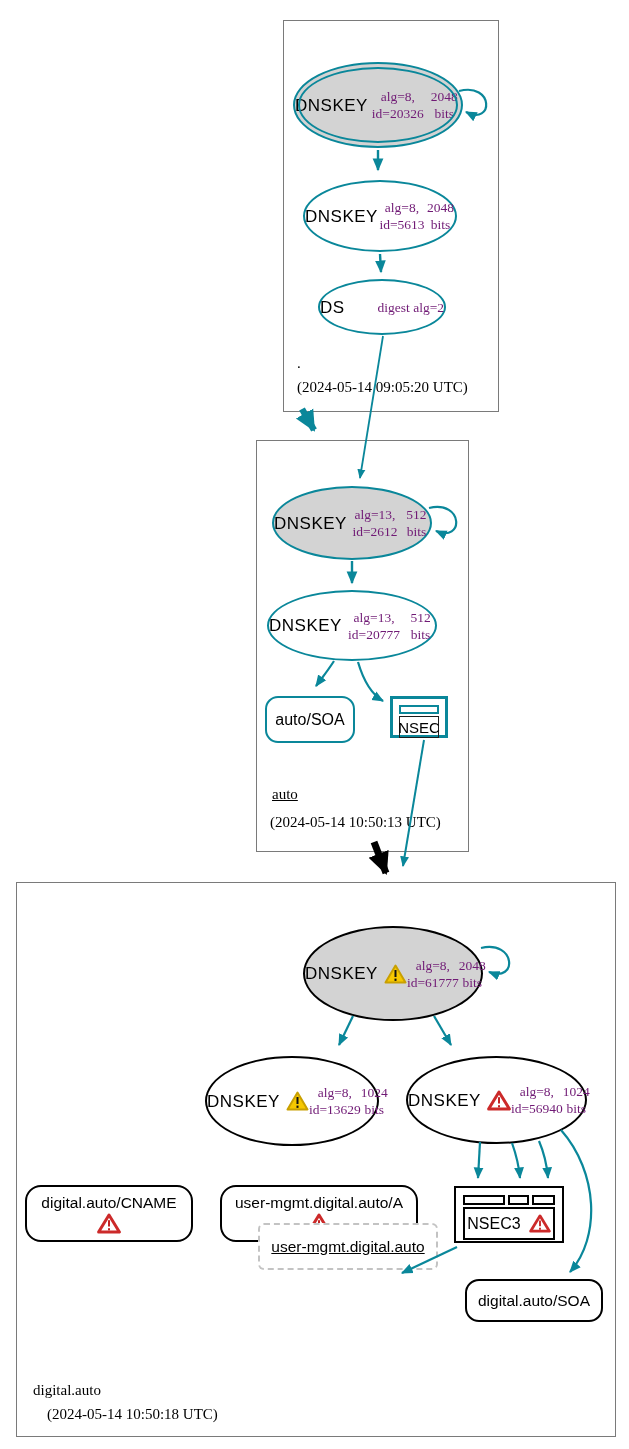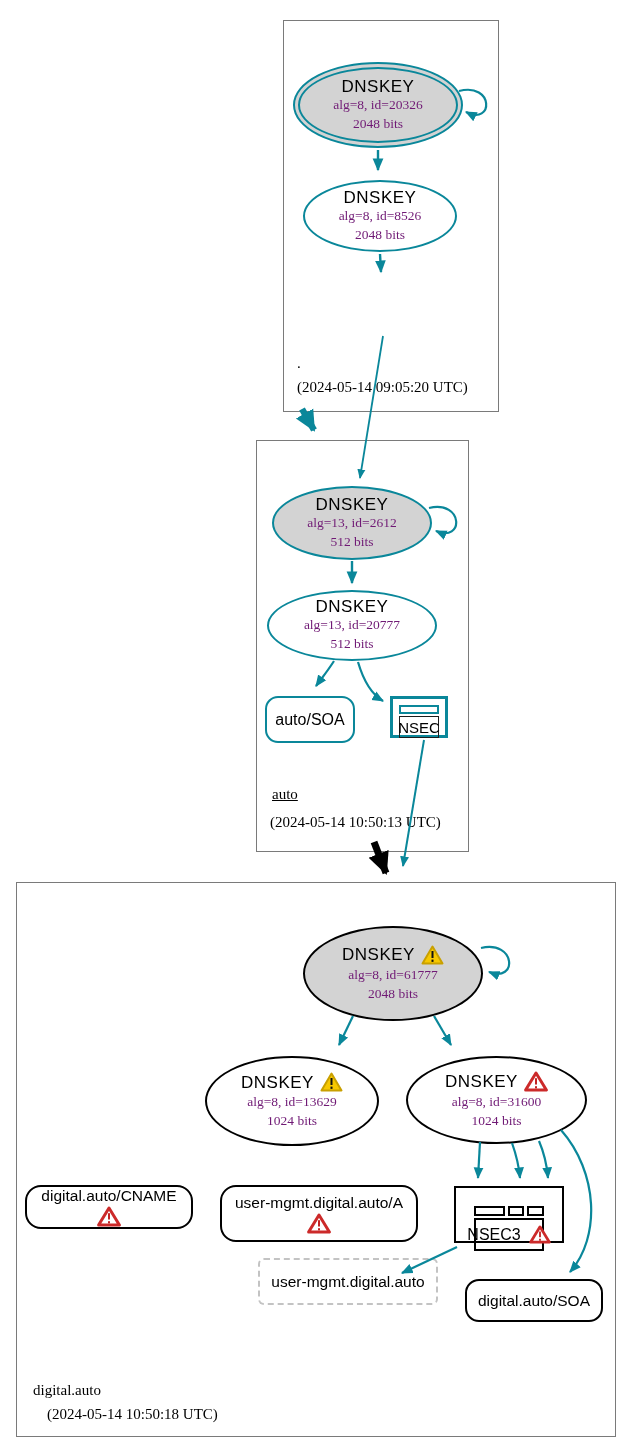--- a/index.html
+++ b/index.html
@@ -1,42 +1,42 @@
 <!DOCTYPE html>
 <html><head>
 <meta charset="utf-8">
 <style>
   html,body{margin:0;padding:0;background:#fff;}
   #stage{position:relative;width:629px;height:1449px;background:#fff;overflow:hidden;
          font-family:"Liberation Sans",sans-serif;}
   .zone-box{position:absolute;border:1px solid #7a7a7a;background:transparent;}
   .zone-label{position:absolute;font-family:"Liberation Serif",serif;font-size:15px;color:#000;}
   .zone-ts{position:absolute;font-family:"Liberation Serif",serif;font-size:15px;color:#000;white-space:nowrap;}
-  .ellipse{position:absolute;border-radius:50%;display:flex;flex-direction:column;
-           align-items:center;justify-content:center;text-align:center;box-sizing:border-box;}
+  .ellipse{position:absolute;border-radius:50%;display:flex;flex-direction:row;
+           align-items:center;justify-content:space-between;text-align:center;box-sizing:border-box;}
   .ellipse.teal{border:2.2px solid #0a879a;}
   .ellipse.blackb{border:2.6px solid #000;}
   .ellipse.grayfill{background:#d3d3d3;}
   .ellipse.whitefill{background:#fff;}
   .inner-ring{position:absolute;inset:3px;border:2px solid #0a879a;border-radius:50%;pointer-events:none;}
   .title-row{display:flex;align-items:center;justify-content:center;gap:6px;line-height:1;}
   .node-title{font-size:17px;color:#000;letter-spacing:0.5px;}
   .node-detail{font-family:"Liberation Serif",serif;font-size:13.5px;color:#701a75;line-height:1.25;margin-top:2px;}
   .rrect{position:absolute;border-radius:16px;background:#fff;display:flex;flex-direction:column;
          align-items:center;justify-content:center;box-sizing:border-box;text-align:center;}
   .rrect.blackb{border:2.6px solid #000;}
   .rrect.tealb{border:2.2px solid #0a879a;border-radius:13px;}
   .rrect .lbl{font-size:15.5px;color:#000;white-space:nowrap;}
   .dashedbox{position:absolute;border:2px dashed #c3c3c3;border-radius:6px;background:#fff;
              display:flex;align-items:center;justify-content:center;box-sizing:border-box;}
   .nsec{position:absolute;box-sizing:border-box;border:3px solid #0a879a;background:#fff;padding:6px;}
   .nsec .hdr{height:9px;border:2px solid #0a879a;box-sizing:border-box;margin-bottom:2px;}
   .nsec .bdy{border:1.5px solid #1c1c1c;box-sizing:border-box;display:flex;align-items:center;
              justify-content:center;font-size:15px;height:22px;}
-  .nsec3{position:absolute;box-sizing:border-box;border:2.6px solid #000;background:#fff;padding:18px;}
+  .nsec3{position:absolute;box-sizing:border-box;border:2.6px solid #000;background:#fff;padding:7px;}
   .nsec3 .hdrrow{display:flex;gap:3px;margin-bottom:2px;}
   .nsec3 .cell{height:10px;border:2px solid #000;box-sizing:border-box;background:#fff;}
   .nsec3 .bdy{border:2px solid #000;box-sizing:border-box;display:flex;align-items:center;
               justify-content:center;gap:8px;font-size:16px;height:33px;}
   #edges{position:absolute;left:0;top:0;z-index:5;pointer-events:none;}
   .nodez{z-index:3;}
   .icon{display:inline-block;line-height:0;}
 </style>
 </head>
 <body>
@@ -53,24 +53,30 @@
         <span class="node-title">DNSKEY</span>
       </div>
     <div class="node-detail">alg=8, id=20326</div>
     <div class="node-detail">2048 bits</div>
   </div>
 
   <div class="ellipse teal whitefill nodez" style="left:303px;top:180px;width:154px;height:72px;">
     <div class="title-row">
         <span class="node-title">DNSKEY</span>
       </div>
-    <div class="node-detail">alg=8, id=8526</div>
+    <div class="node-detail">alg=8, id=5613</div>
     <div class="node-detail">2048 bits</div>
   </div>
 
+  <div class="ellipse teal whitefill nodez" style="left:318px;top:279px;width:128px;height:56px;">
+    <div class="title-row">
+        <span class="node-title">DS</span>
+      </div>
+    <div class="node-detail">digest alg=2</div>
+  </div>
 
   <div class="zone-label" style="left:297px;top:355px;">.</div>
   <div class="zone-ts" style="left:297px;top:379px;">(2024-05-14 09:05:20 UTC)</div>
 
   <div class="ellipse teal grayfill nodez" style="left:272px;top:486px;width:160px;height:74px;">
     <div class="title-row">
         <span class="node-title">DNSKEY</span>
       </div>
     <div class="node-detail">alg=13, id=2612</div>
     <div class="node-detail">512 bits</div>
@@ -130,25 +136,25 @@
     <div class="title-row">
       <span class="node-title">DNSKEY</span>
       <span class="icon">
         <svg width="24" height="21" viewBox="0 0 24 21">
             <path d="M12 2 L22.4 19 L1.6 19 Z" fill="#fff" stroke="#cc2a2a" stroke-width="3" stroke-linejoin="round"></path>
           <rect x="11" y="7.2" width="2" height="6.3" fill="#c22222"></rect>
           <rect x="11" y="15.2" width="2" height="2.2" fill="#c22222"></rect>
           </svg>
       </span>
     </div>
-    <div class="node-detail">alg=8, id=31600</div>
+    <div class="node-detail">alg=8, id=56940</div>
     <div class="node-detail">1024 bits</div>
   </div>
 
-  <div class="rrect blackb nodez" style="left:25px;top:1185px;width:168px;height:44px;gap:1px;">
+  <div class="rrect blackb nodez" style="left:25px;top:1185px;width:168px;height:57px;gap:1px;">
     <span class="lbl">digital.auto/CNAME</span>
     <span class="icon">
       <svg width="24" height="21" viewBox="0 0 24 21">
           <path d="M12 2 L22.4 19 L1.6 19 Z" fill="#fff" stroke="#cc2a2a" stroke-width="3" stroke-linejoin="round"></path>
         <rect x="11" y="7.2" width="2" height="6.3" fill="#c22222"></rect>
         <rect x="11" y="15.2" width="2" height="2.2" fill="#c22222"></rect>
         </svg>
     </span>
   </div>
 
@@ -174,21 +180,21 @@
       <span class="icon">
         <svg width="22" height="19" viewBox="0 0 24 21">
             <path d="M12 2 L22.4 19 L1.6 19 Z" fill="#fff" stroke="#cc2a2a" stroke-width="3" stroke-linejoin="round"></path>
           <rect x="11" y="7.2" width="2" height="6.3" fill="#c22222"></rect>
           <rect x="11" y="15.2" width="2" height="2.2" fill="#c22222"></rect>
           </svg>
       </span>
     </div>
   </div>
 
-  <div class="dashedbox nodez" style="left:258px;top:1258px;width:180px;height:47px;">
+  <div class="dashedbox nodez" style="left:258px;top:1223px;width:180px;height:47px;text-decoration:underline;">
     <span class="lbl" style="font-size:15.5px;white-space:nowrap;">user-mgmt.digital.auto</span>
   </div>
 
   <div class="rrect blackb nodez" style="left:465px;top:1279px;width:138px;height:43px;border-radius:14px;">
     <span class="lbl">digital.auto/SOA</span>
   </div>
 
   <div class="zone-label" style="left:33px;top:1382px;">digital.auto</div>
   <div class="zone-ts" style="left:47px;top:1406px;">(2024-05-14 10:50:18 UTC)</div>
 

